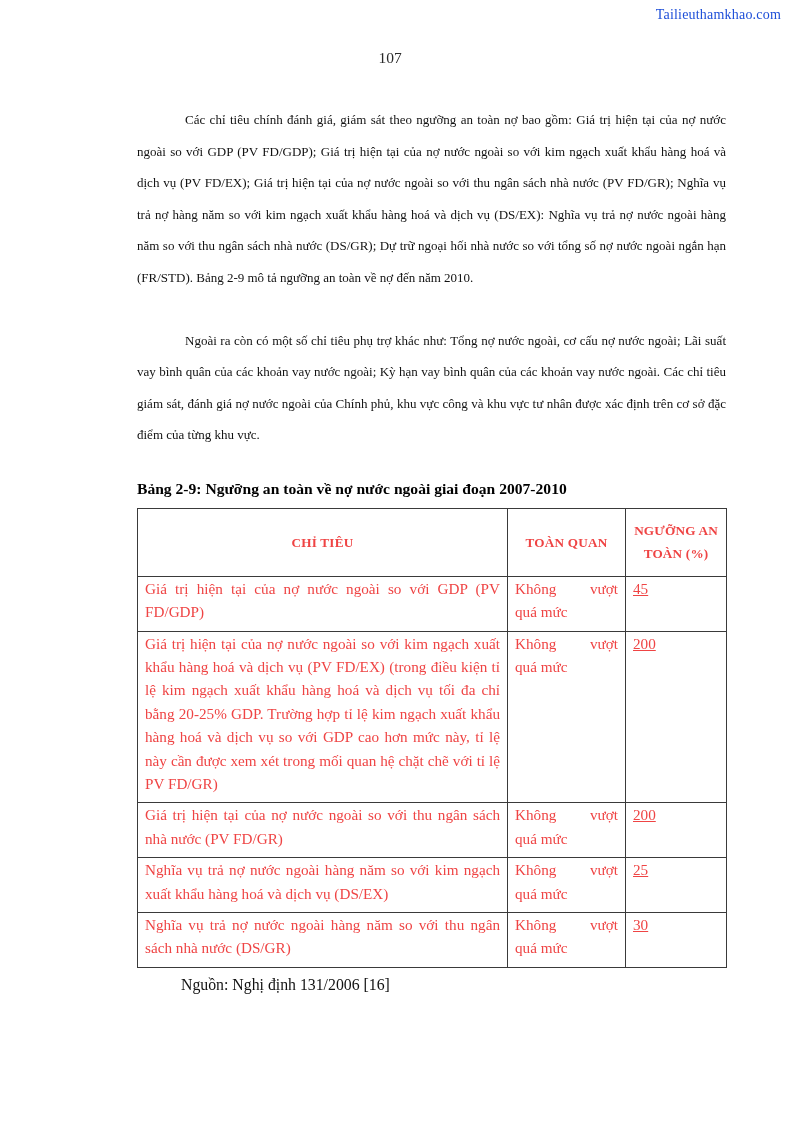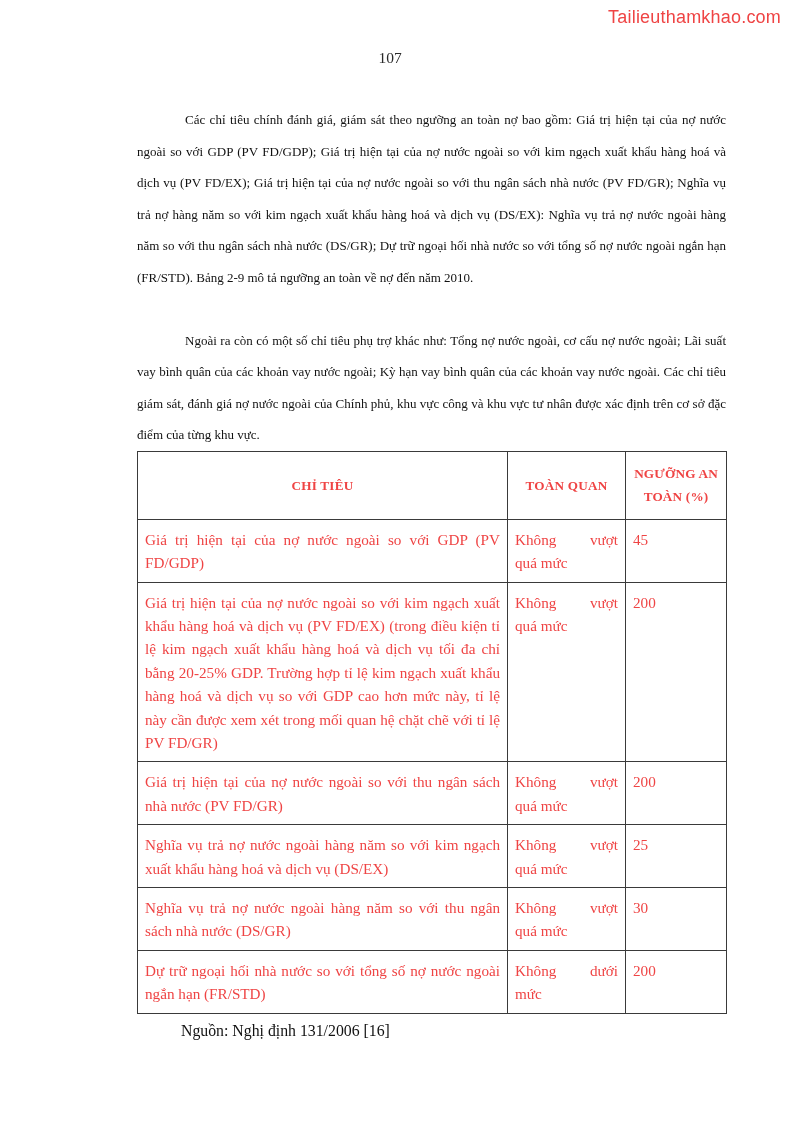--- a/index.html
+++ b/index.html
@@ -20,24 +20,24 @@
     position: absolute;
     inset: 0;
     width: 794px;
     height: 1123px;
   }
 
   .watermark {
     position: absolute;
     top: 7px;
     right: 13px;
-    font-family: Liberation Sans, sans-serif;
-    font-size: 18px;
+    font-family: Liberation Serif, serif;
+    font-size: 14px;
     letter-spacing: 0.2px;
-    color: #ef4444;
+    color: #1d4ed8;
     user-select: none;
   }
 
   .page-number {
     position: absolute;
     top: 49px;
     left: 0;
     width: 780px;
     text-align: center;
     font-size: 15.5px;
@@ -81,21 +81,21 @@
     border-collapse: collapse;
     width: 589px;
     table-layout: fixed;
     font-size: 15.2px;
     color: #ef4444;
   }
   table.data-table td,
   table.data-table th {
     border: 1px solid #3a3a3a;
     vertical-align: top;
-    padding: 8px 7px 7px 7px;
+    padding: 0 7px 7px 7px;
     line-height: 23.4px;
   }
   table.data-table thead th {
     text-align: center;
     vertical-align: middle;
     font-weight: bold;
     font-size: 13.2px;
     letter-spacing: 0.2px;
     padding: 10px 6px 10px 6px;
     height: 44px;
@@ -112,20 +112,21 @@
   td.col-relation .relation-line1 {
     display: block;
     text-align: justify;
     text-align-last: justify;
   }
   td.col-relation .relation-line2 {
     display: block;
   }
   td.col-threshold {
     text-align: left;
+    text-decoration: underline;
   }
 
   col.c1 { width: 370px; }
   col.c2 { width: 118px; }
   col.c3 { width: 101px; }
 
   .source-line {
     margin-top: 6px;
     margin-left: 44px;
     font-size: 15.8px;
@@ -141,20 +142,21 @@
   <div class="watermark">Tailieuthamkhao.com</div>
 
   <div class="page-number">107</div>
 
   <div class="content">
 
     <p class="body-para">Các chỉ tiêu chính đánh giá, giám sát theo ngưỡng an toàn nợ bao gồm: Giá trị hiện tại của nợ nước ngoài so với GDP (PV FD/GDP); Giá trị hiện tại của nợ nước ngoài so với kim ngạch xuất khẩu hàng hoá và dịch vụ (PV FD/EX); Giá trị hiện tại của nợ nước ngoài so với thu ngân sách nhà nước (PV FD/GR); Nghĩa vụ trả nợ hàng năm so với kim ngạch xuất khẩu hàng hoá và dịch vụ (DS/EX): Nghĩa vụ trả nợ nước ngoài hàng năm so với thu ngân sách nhà nước (DS/GR); Dự trữ ngoại hối nhà nước so với tổng số nợ nước ngoài ngắn hạn (FR/STD). Bảng 2-9 mô tả ngưỡng an toàn về nợ đến năm 2010.</p>
 
     <p class="body-para">Ngoài ra còn có một số chỉ tiêu phụ trợ khác như: Tổng nợ nước ngoài, cơ cấu nợ nước ngoài; Lãi suất vay bình quân của các khoản vay nước ngoài; Kỳ hạn vay bình quân của các khoản vay nước ngoài. Các chỉ tiêu giám sát, đánh giá nợ nước ngoài của Chính phủ, khu vực công và khu vực tư nhân được xác định trên cơ sở đặc điểm của từng khu vực.</p>
 
+    <div class="table-caption">Bảng 2-9: Ngưỡng an toàn về nợ nước ngoài giai đoạn 2007-2010</div>
 
     <table class="data-table">
       <colgroup>
         <col class="c1">
         <col class="c2">
         <col class="c3">
       </colgroup>
       <thead>
         <tr>
           <th>CHỈ TIÊU</th>
@@ -196,27 +198,19 @@
           <td class="col-threshold">25</td>
         </tr>
         <tr>
           <td class="col-indicator">Nghĩa vụ trả nợ nước ngoài hàng năm so với thu ngân sách nhà nước (DS/GR)</td>
           <td class="col-relation">
             <span class="relation-line1">Không vượt</span>
             <span class="relation-line2">quá mức</span>
           </td>
           <td class="col-threshold">30</td>
         </tr>
-        <tr>
-          <td class="col-indicator">Dự trữ ngoại hối nhà nước so với tổng số nợ nước ngoài ngắn hạn (FR/STD)</td>
-          <td class="col-relation">
-            <span class="relation-line1">Không dưới</span>
-            <span class="relation-line2">mức</span>
-          </td>
-          <td class="col-threshold">200</td>
-        </tr>
       </tbody>
     </table>
 
     <div class="source-line">Nguồn: Nghị định 131/2006 [16]</div>
 
   </div>
 </div>
 
 </body></html>

